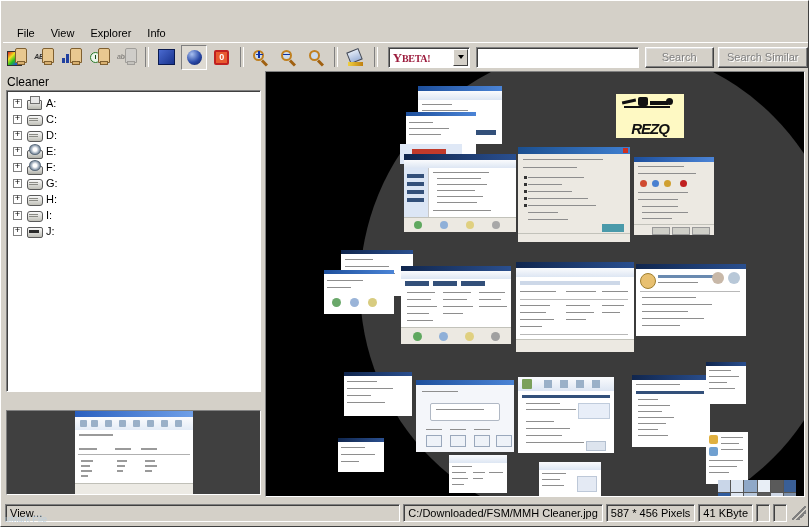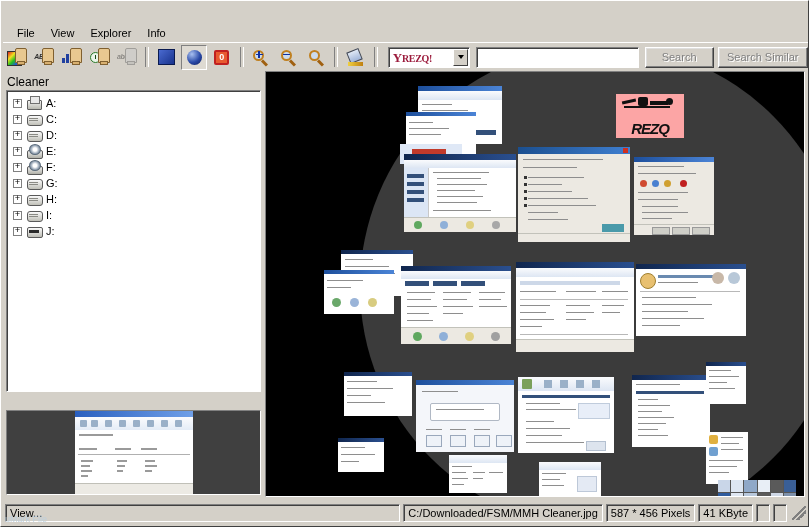--- a/index.html
+++ b/index.html
@@ -207,21 +207,21 @@
   .w-title.dark{background:linear-gradient(to right,#10264e,#2a4f8f);}
   .w-tool{position:absolute;left:0;right:0;background:linear-gradient(#fafbfd,#dde6f3);border-bottom:1px solid #b9c6da;}
   .w-body{position:absolute;left:0;right:0;bottom:0;background:#fff;}
   .w-side{position:absolute;left:0;top:0;bottom:0;background:#dce6f5;}
   .w-foot{position:absolute;left:0;right:0;bottom:0;background:#ece9e2;border-top:1px solid #c2c2ba;}
   .ln{position:absolute;background:#8e8e8e;height:1px;}
   .ln.b{background:#33507a;}
   .ln.g{background:#b8b8b8;}
   .dot{position:absolute;border-radius:50%;}
   .rezo{
-    position:absolute;background:#fca5a5;overflow:hidden;
+    position:absolute;background:#fef9c3;overflow:hidden;
     display:flex;align-items:flex-end;justify-content:center;text-align:center;
   }
   .rezo-txt{
     font-family:"Liberation Sans",sans-serif;font-weight:bold;font-style:italic;
     color:#111;font-size:15px;letter-spacing:-1px;line-height:1;padding-bottom:2px;
   }
   .rezo-top{position:absolute;left:4px;top:2px;right:4px;height:14px;}
   .rezo-top span{position:absolute;background:#111;display:block;}
   .mosaic{position:absolute;display:grid;background:#555;gap:1px;}
   .mosaic div{background:#cfd8e6;}
@@ -342,21 +342,21 @@
       <span class="ic-bucket">
         <i class="bk"></i>
           <i class="sp"></i>
       </span>
     </div>
 
     <div class="tb-sep"></div>
 
 
     <div class="engine-box">
-      <span class="yahoo">Y<span class="small">REZQ!</span></span>
+      <span class="yahoo">Y<span class="small">BETA!</span></span>
       <span class="combo-arrow"></span>
     </div>
 
     <input class="search-input" type="text" value="" style="">
 
     <div class="btn search-btn disabled">Search</div>
     <div class="btn simsearch-btn disabled">Search Similar</div>
   </div>
 
   <div class="explorer-label">Cleaner</div>

